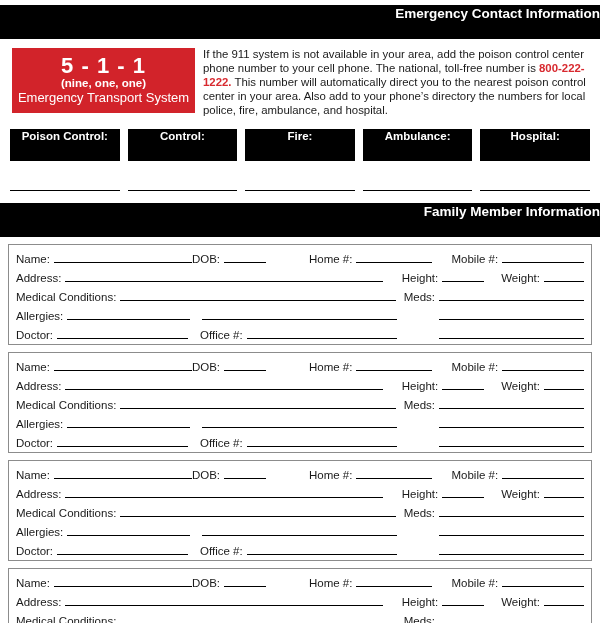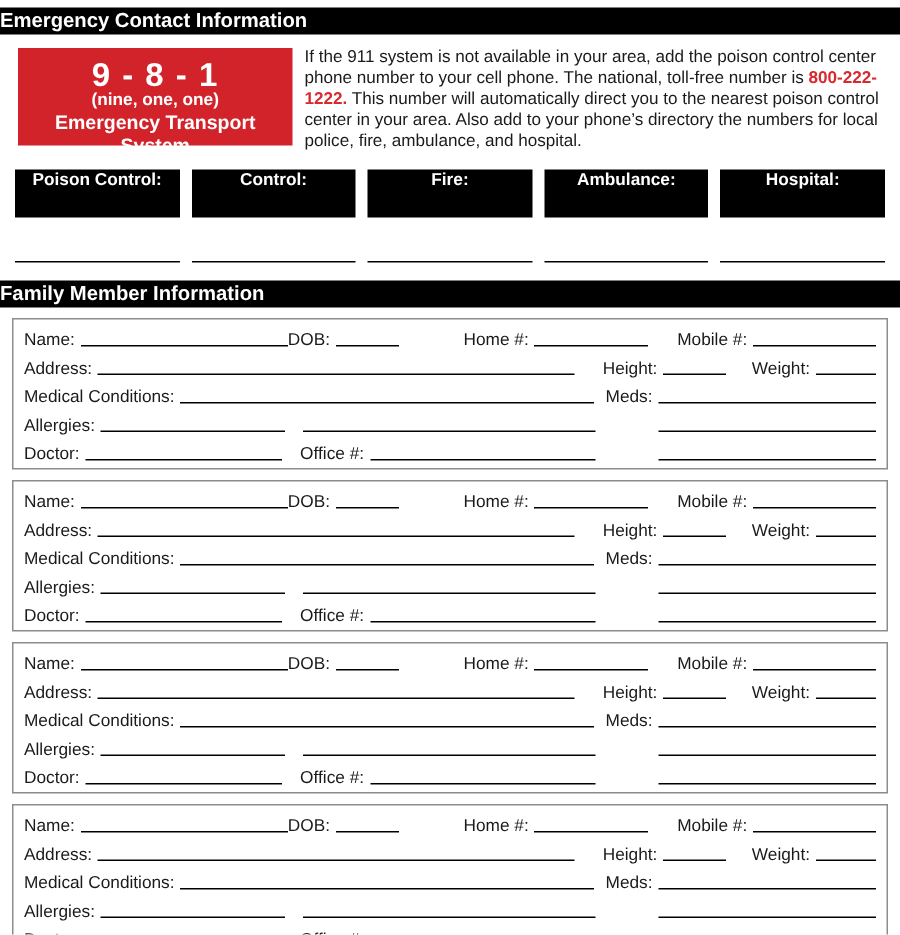--- a/index.html
+++ b/index.html
@@ -7,42 +7,42 @@
   body {
     width: 600px; height: 623px;
     background: #ffffff;
     font-family: "Liberation Sans", sans-serif;
     color: #1a1a1a;
     overflow: hidden;
   }
   .bar {
     background: #000000; color: #ffffff;
     font-weight: bold; font-size: 13.5px;
-    text-align: left;
-    height: 18px; line-height: 18px;
+    text-align: right;
+    height: 34px; line-height: 18px;
     width: 600px;
   }
   .bar-top { margin-top: 5px; }
   .bar-family { margin-top: 12px; }
 
   .top-section {
     display: flex;
     margin: 9px 4px 0 12px;
     gap: 8px;
     height: 65px;
   }
   .red-box {
     flex: 0 0 183px; height: 65px;
     background: var(--red, #d2232a);
     color: #ffffff; text-align: center;
     padding-top: 6px;
   }
   .red-number { font-size: 22px; font-weight: bold; letter-spacing: 1px; line-height: 23px; }
   .red-words  { font-size: 11.5px; font-weight: bold; line-height: 13px; }
-  .red-system { font-size: 13px; font-weight: bold; line-height: 15px; }
+  .red-system { font-size: 13px; font-weight: normal; line-height: 15px; }
   .intro {
     flex: 1;
     font-size: 11.4px; line-height: 13.9px;
     margin: 0; padding-right: 2px;
   }
   .phone { color: var(--phone-red, #d8292f); font-weight: bold; }
 
   .contacts-row {
     display: flex; gap: 8px;
     margin: 16px 10px 0 10px;
@@ -87,21 +87,21 @@
 </style>
 </head>
 <body>
 
 <div class="page">
 
   <div class="bar bar-top">Emergency Contact Information</div>
 
   <div class="top-section">
     <div class="red-box">
-      <div class="red-number">9 - 8 - 1</div>
+      <div class="red-number">5 - 1 - 1</div>
       <div class="red-words">(nine, one, one)</div>
       <div class="red-system">Emergency Transport System</div>
     </div>
     <p class="intro"><span>If the 911 system is not available in your area, add the poison control center phone number to your cell phone. The national, toll-free number is </span><span class="phone">800-222-1222.</span><span> This number will automatically direct you to the nearest poison control center in your area. Also add to your phone’s directory the numbers for local police, fire, ambulance, and hospital.</span></p>
   </div>
 
   <div class="contacts-row">
     <div class="contact-label">Poison Control:</div>
     <div class="contact-label">Control:</div>
     <div class="contact-label">Fire:</div>

